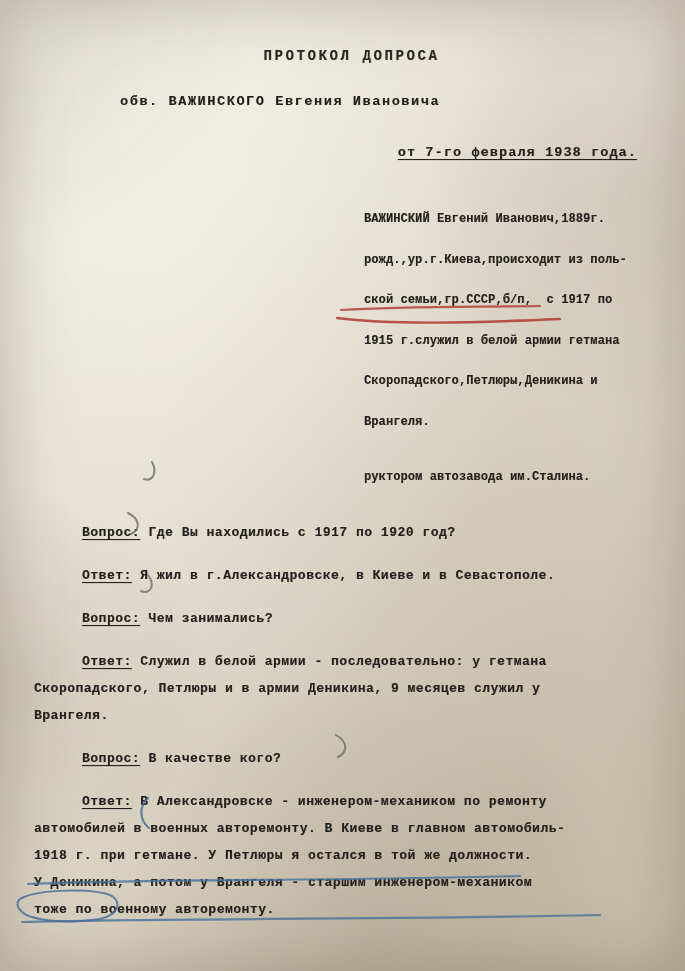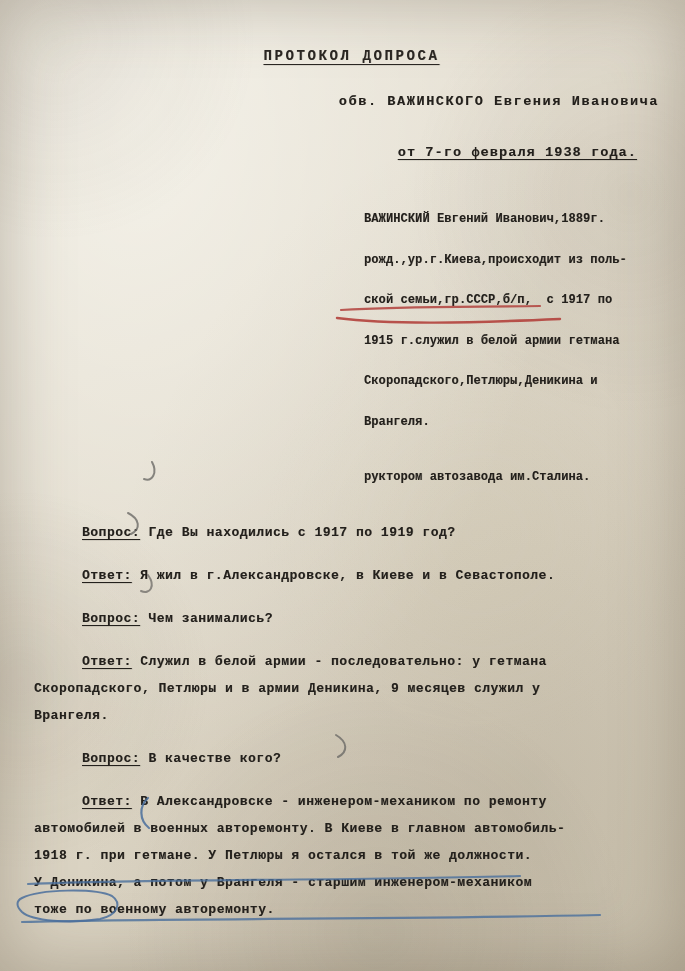--- a/index.html
+++ b/index.html
@@ -53,33 +53,31 @@
     font-family: "Liberation Mono", "DejaVu Sans Mono", monospace;
     letter-spacing: 0.4px;
     text-shadow: 0.4px 0.3px 0 rgba(40,35,30,0.35);
   }
 
   .title {
     text-align: center;
     font-size: 14px;
     font-weight: bold;
     letter-spacing: 2.6px;
-    text-decoration: underline;
     text-underline-offset: 4px;
     margin: 8px 0 0 0;
     padding-left: 10px;
     color: #2a2622;
   }
 
   .subject {
     margin: 30px 0 0 86px;
     font-size: 13.5px;
     font-weight: bold;
     letter-spacing: 1.6px;
-    text-align: right;
   }
 
   .dateline {
     margin: 36px 0 0 0;
     text-align: right;
     padding-right: 22px;
     font-size: 13.5px;
     font-weight: bold;
     letter-spacing: 1.1px;
     text-decoration: underline;
@@ -156,21 +154,21 @@
     </div>
 
     <div class="bio2 typed">
       <div class="bio-line">руктором автозавода им.Сталина.</div>
     </div>
 
     <div class="qa typed">
 
       <div class="block">
         <span class="lead"></span><span class="lbl">Вопрос:</span>
-        <span class="txt">Где Вы находились с 1917 по 1919 год?</span>
+        <span class="txt">Где Вы находились с 1917 по 1920 год?</span>
       </div>
 
       <div class="block">
         <span class="lead"></span><span class="lbl">Ответ:</span>
         <span class="txt">Я жил в г.Александровске, в Киеве и в Севастополе.</span>
       </div>
 
       <div class="block">
         <span class="lead"></span><span class="lbl">Вопрос:</span>
         <span class="txt">Чем занимались?</span>

